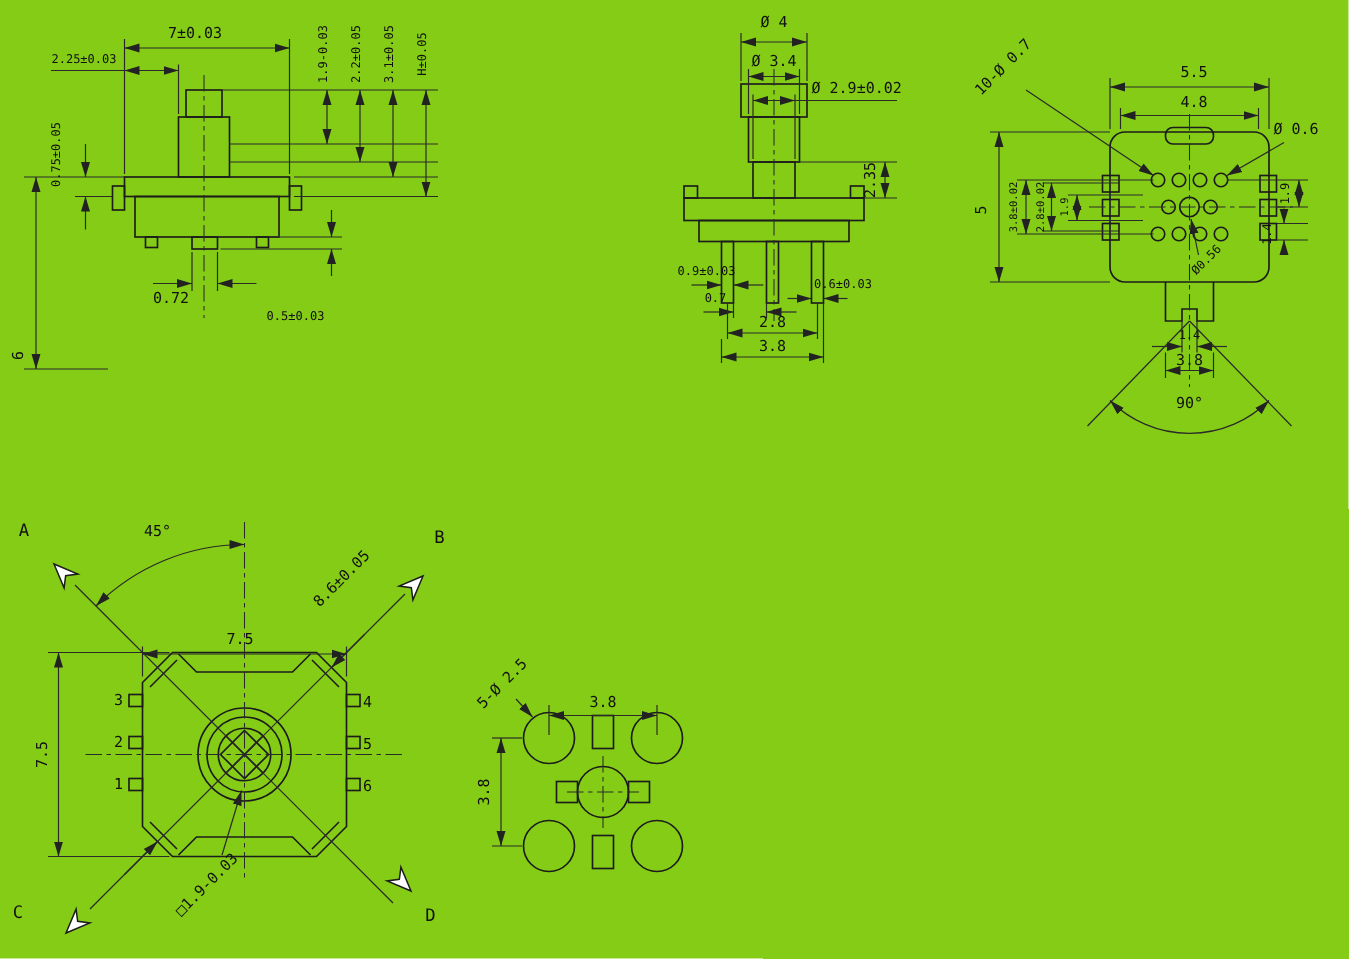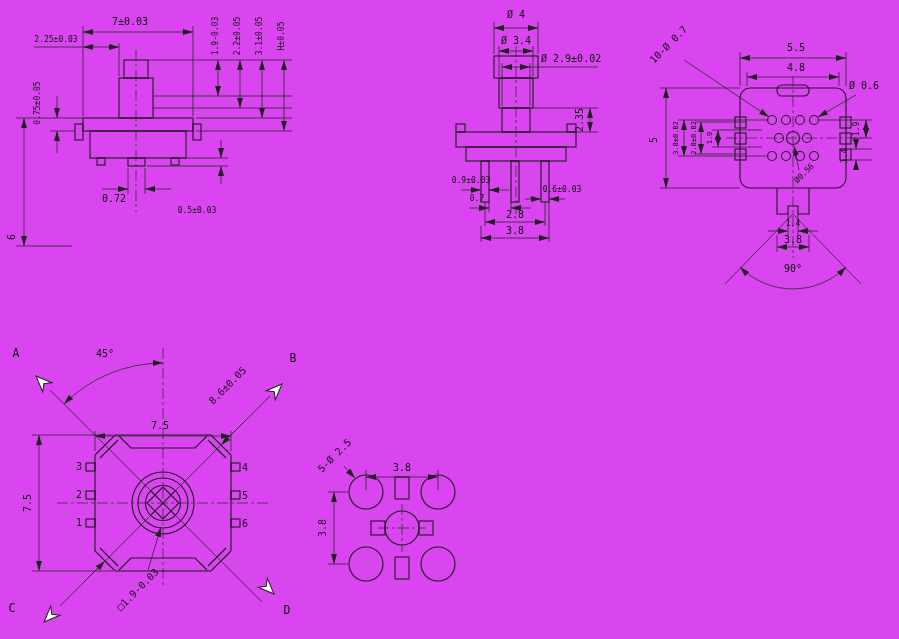--- a/index.html
+++ b/index.html
@@ -1,16 +1,16 @@
 <!DOCTYPE html>
 <html><head>
 <meta charset="utf-8">
 <style>
   html,body{margin:0;padding:0;background:#fff;}
-  #page{width:899px;height:639px;background:#d946ef;position:relative;}
+  #page{width:899px;height:639px;background:#84cc16;position:relative;}
   svg{display:block;}
   .o{fill:none;stroke:#1c1c1c;stroke-width:1.1;}
   .d{fill:none;stroke:#2a2a2a;stroke-width:0.8;}
   .cl{fill:none;stroke:#2a2a2a;stroke-width:0.7;stroke-dasharray:11 3 3 3;}
   .oa{fill:#fff;stroke:#1c1c1c;stroke-width:1;}
   text{fill:#111;font-family:"DejaVu Sans Mono","Liberation Mono",monospace;}
   .t{font-size:10px;}
   .ts{font-size:8px;}
   .t7{font-size:7px;}
   .tl{font-size:11.5px;}

